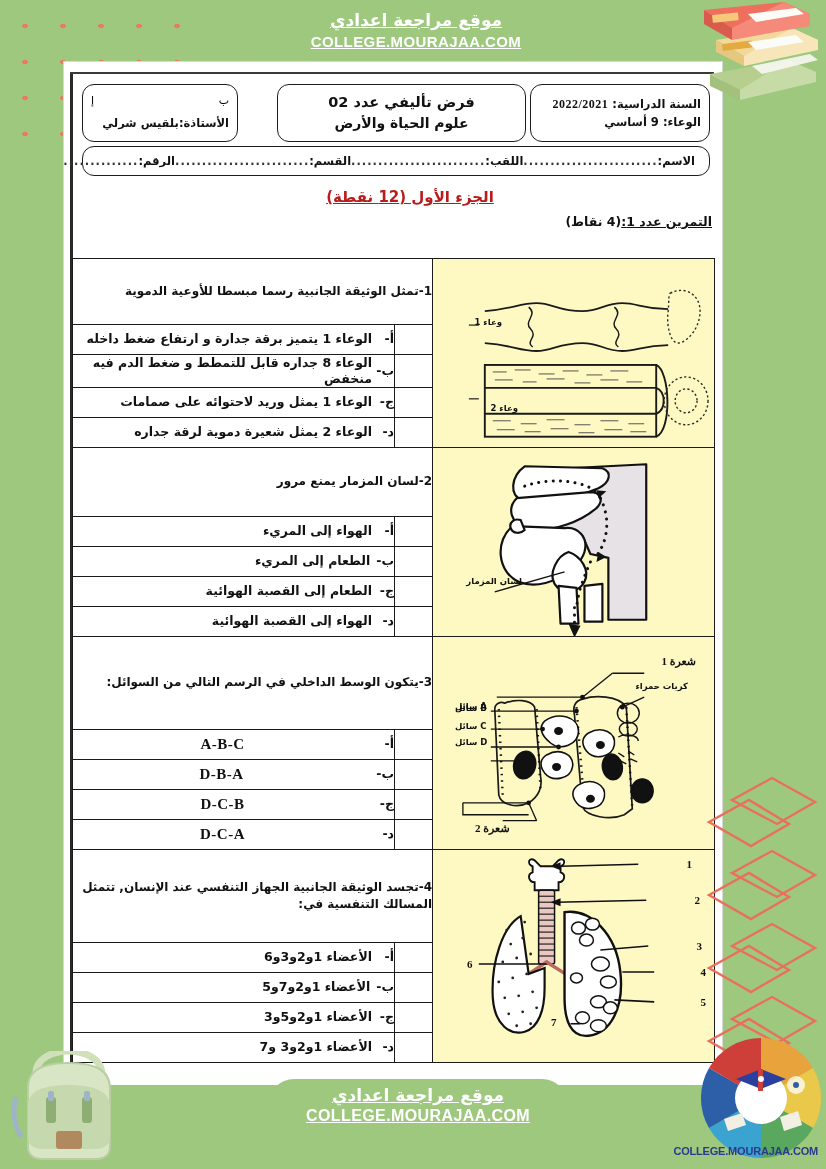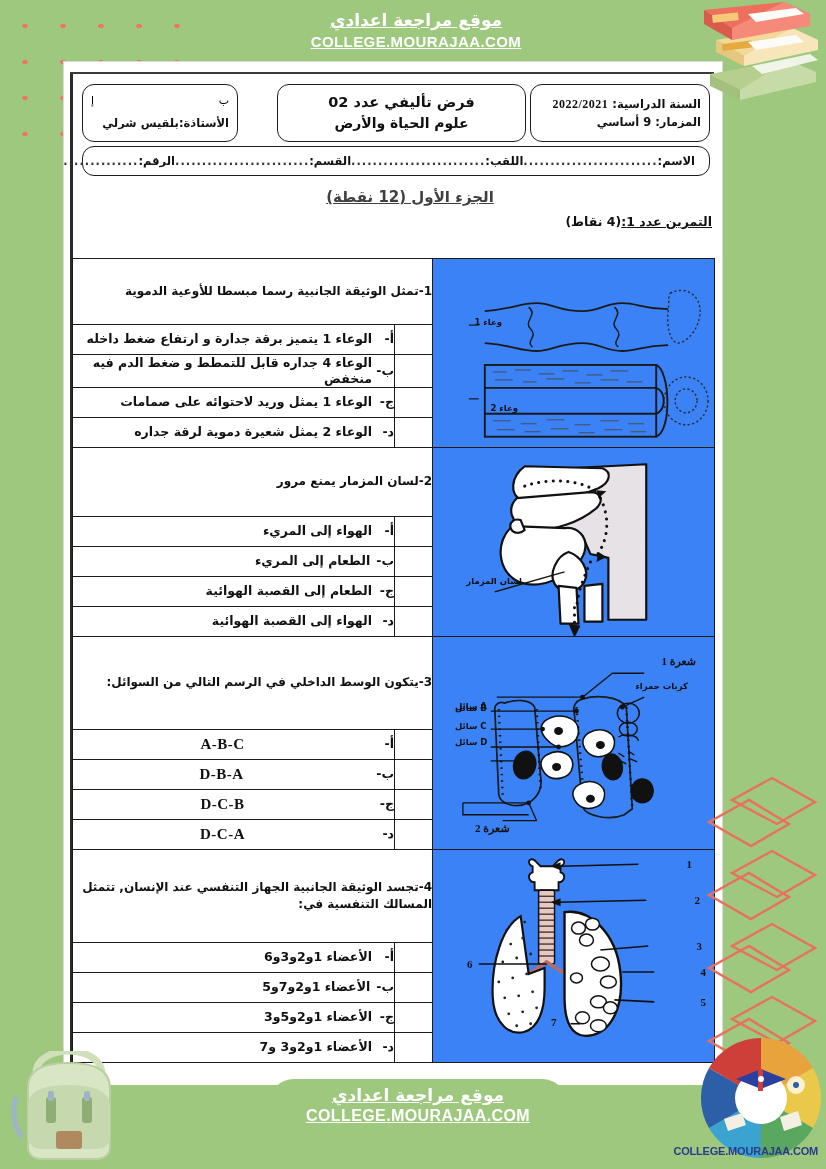--- a/index.html
+++ b/index.html
@@ -95,42 +95,42 @@
     border:1.6px solid #1d1d1d;border-radius:12px;background:#fff;
     display:flex;align-items:center;justify-content:flex-start;gap:0px;
     padding:0 14px;box-sizing:border-box;font-size:11.5px;font-weight:bold;color:#111;
   }
   .namerow span{white-space:nowrap;}
   .dots{letter-spacing:1px;color:#333;}
 
   
   .part-title{
     position:absolute;left:0;top:126px;width:692px;text-align:center;
-    font-size:15px;font-weight:bold;color:#404040;text-decoration:underline;
+    font-size:15px;font-weight:bold;color:#b91c1c;text-decoration:underline;
   }
   .ex-title{
     position:absolute;right:10px;top:152px;font-size:12.5px;font-weight:bold;color:#111;
   }
   .ex-title u{text-decoration:underline;}
   .ex-sub{
     position:absolute;right:18px;top:172px;left:24px;text-align:right;
     font-size:11.5px;font-weight:bold;color:#111;
   }
 
   
   .qtable{
     position:absolute;left:8px;top:196px;width:642px;
     border-collapse:collapse;table-layout:fixed;
   }
   .qtable td{border:1.4px solid #1b1b1b;vertical-align:middle;padding:0;}
   .col-fig{width:282px;}
   .col-box{width:38px;}
   .col-q{width:322px;}
 
-  .figcell{height:188px;position:relative;background:#3b82f6;}
+  .figcell{height:188px;position:relative;background:#fef9c3;}
   .figcell.h3{height:212px;}
   .figcell.h4{height:212px;}
 
   .qstmt{
     font-size:12px;font-weight:bold;color:#111;text-align:right;
     padding:5px 8px 5px 6px;line-height:1.45;
   }
   .qopt{
     font-size:12.5px;font-weight:bold;color:#111;text-align:right;
     padding:6px 8px;line-height:1.3;height:30px;box-sizing:border-box;
@@ -195,21 +195,21 @@
   <div class="sheet-border-l"></div>
   <div class="sheet-border-t"></div>
 
   <div class="idrow">
     <div class="idbox year">
       <div class="idline">
         <span>السنة الدراسية:</span>
         <span class="lat" style="font-size:12px">2022/2021</span>
       </div>
       <div class="idline">
-        <span>المزمار:</span>
+        <span>الوعاء:</span>
         <span>9 أساسي</span>
       </div>
     </div>
 
     <div class="idbox center">
       <div class="idline big">فرض تأليفي عدد 02</div>
       <div class="idline big2">علوم الحياة والأرض</div>
     </div>
 
     <div class="idbox teacher">
@@ -315,21 +315,21 @@
           <span class="pfx">أ-</span>
           <span>الوعاء 1 يتميز برقة جدارة و ارتفاع ضغط داخله</span>
         </div>
       </td>
     </tr>
     <tr>
       <td class="optrow-box"></td>
       <td class="qopt">
         <div class="optline">
           <span class="pfx">ب-</span>
-          <span>الوعاء 4 جداره قابل للتمطط و ضغط الدم فيه منخفض</span>
+          <span>الوعاء 8 جداره قابل للتمطط و ضغط الدم فيه منخفض</span>
         </div>
       </td>
     </tr>
     <tr>
       <td class="optrow-box"></td>
       <td class="qopt">
         <div class="optline">
           <span class="pfx">ج-</span>
           <span>الوعاء 1 يمثل وريد لاحتوائه على صمامات</span>
         </div>

